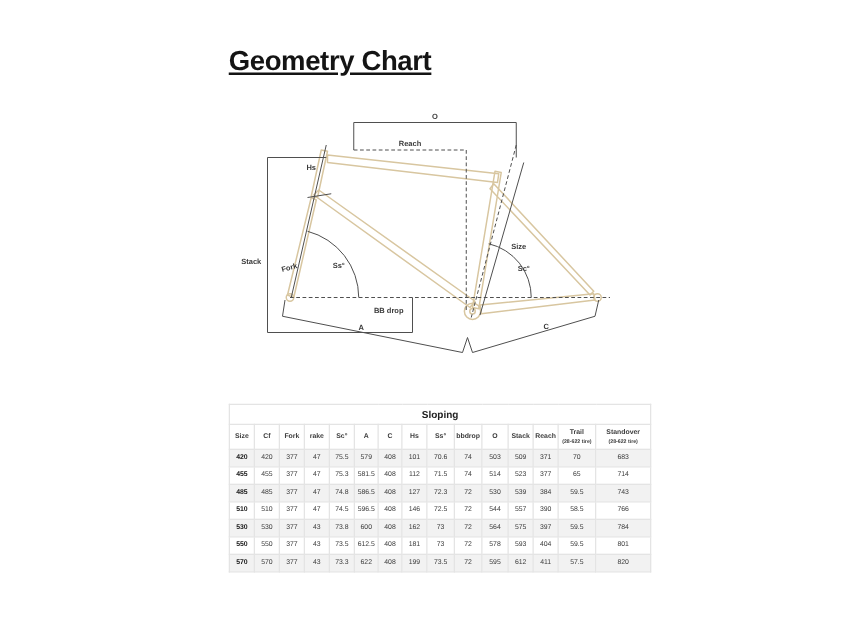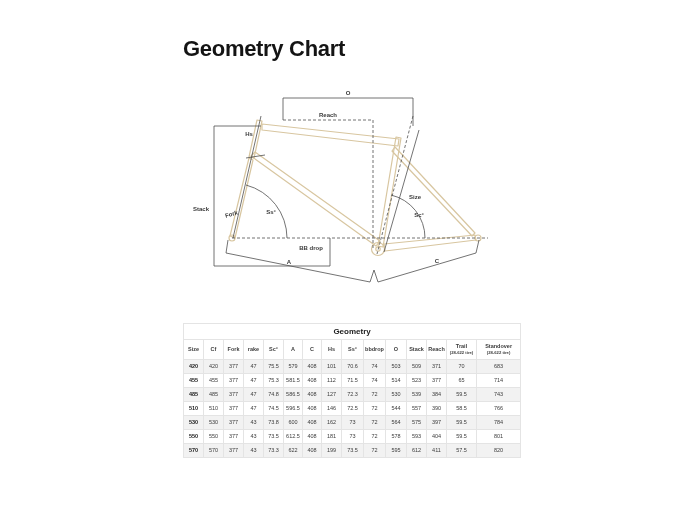--- a/index.html
+++ b/index.html
@@ -14,20 +14,21 @@
   }
   .title {
     position: absolute;
     left: 183px;
     top: 36px;
     font-size: 22px;
     font-weight: 800;
     letter-spacing: -0.3px;
     color: #141414;
     font-family: "Liberation Sans", sans-serif;
+    text-decoration: underline;
   }
   .diagram {
     position: absolute;
     left: 185px;
     top: 86px;
     width: 315px;
     height: 212px;
   }
   .diagram text {
     font-family: "Liberation Sans", sans-serif;
@@ -171,21 +172,21 @@
           <col style="width:22px">
         <col style="width:22px">
           <col style="width:21px">
           <col style="width:20px">
         <col style="width:20px">
           <col style="width:30px">
           <col style="width:44px">
       </colgroup>
       <thead>
         <tr>
-          <th class="sloping" colspan="15">Geometry</th>
+          <th class="sloping" colspan="15">Sloping</th>
         </tr>
         <tr id="col-head-row">
             <th class="colhead">Size</th>
             <th class="colhead">Cf</th>
             <th class="colhead">Fork</th>
             <th class="colhead">rake</th>
             <th class="colhead">Sc°</th>
             <th class="colhead">A</th>
             <th class="colhead">C</th>
             <th class="colhead">Hs</th>

